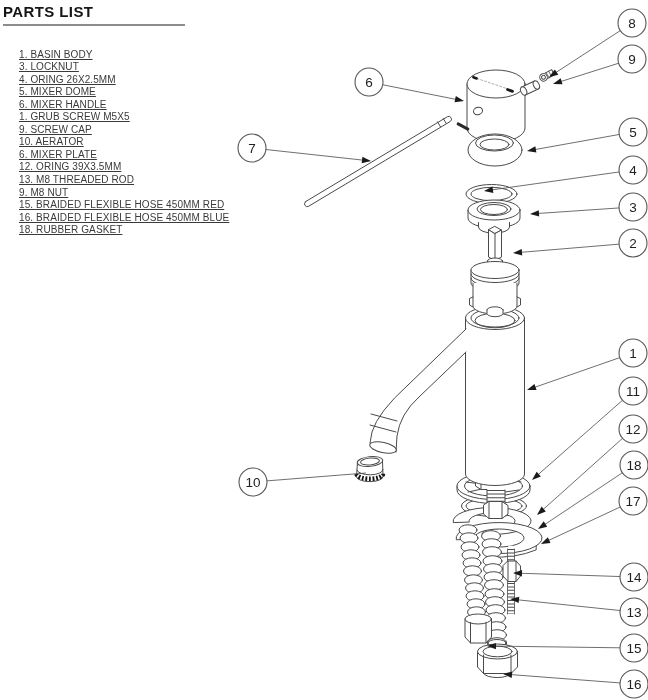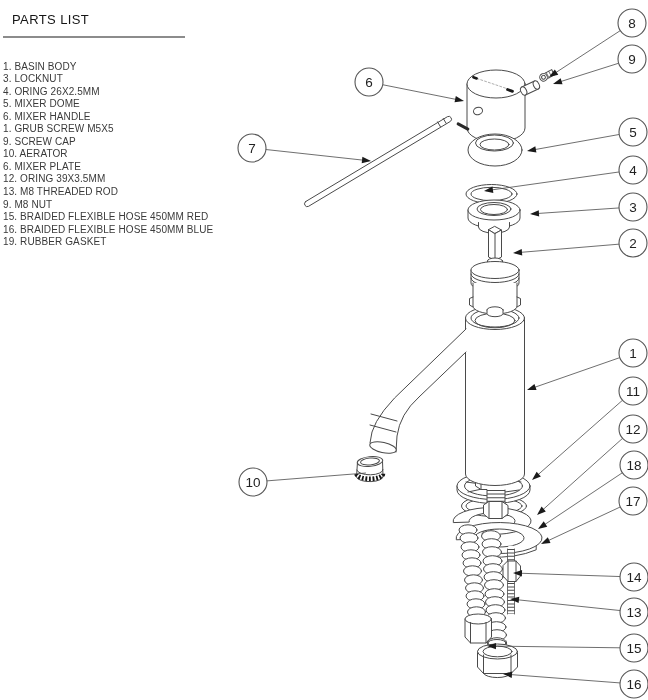--- a/index.html
+++ b/index.html
@@ -1,23 +1,23 @@
 <!DOCTYPE html>
 <html><head>
 <meta charset="utf-8">
 <style>
   html,body{margin:0;padding:0}
   body{width:648px;height:700px;background:#fff;position:relative;overflow:hidden;
        font-family:"Liberation Sans",sans-serif;}
   .stage{position:absolute;inset:0;}
   .parts-list{position:absolute;left:3px;top:3px;width:250px;}
-  .parts-list h1{font-size:13px;font-weight:400;letter-spacing:.4px;color:#151515;margin:9px;}
+  .parts-list h1{font-size:15px;font-weight:700;letter-spacing:.4px;color:#151515;margin:0;}
   .rule{width:182px;height:1.5px;background:#8c8c8c;margin-top:4px;}
-  .parts-list ol{list-style:none;margin:23px 0 0;padding:0;font-size:10px;line-height:12.55px;
-       color:#3a3a3a;letter-spacing:.1px;white-space:nowrap;}
+  .parts-list ol{list-style:none;margin:23px 16px 0;padding:0;font-size:10px;line-height:12.55px;
+       color:#3a3a3a;letter-spacing:.1px;white-space:nowrap;text-decoration:underline;}
   svg.diagram{position:absolute;left:0;top:0;}
   svg text{font-family:"Liberation Sans",sans-serif;}
 </style>
 </head>
 <body>
 
 <div class="stage">
 
   <div class="parts-list">
     <h1>PARTS LIST</h1>
@@ -30,21 +30,21 @@
       <li>6. MIXER HANDLE</li>
       <li>1. GRUB SCREW M5X5</li>
       <li>9. SCREW CAP</li>
       <li>10. AERATOR</li>
       <li>6. MIXER PLATE</li>
       <li>12. ORING 39X3.5MM</li>
       <li>13. M8 THREADED ROD</li>
       <li>9. M8 NUT</li>
       <li>15. BRAIDED FLEXIBLE HOSE 450MM RED</li>
       <li>16. BRAIDED FLEXIBLE HOSE 450MM BLUE</li>
-      <li>19. RUBBER GASKET</li>
+      <li>18. RUBBER GASKET</li>
     </ol>
   </div>
 
   <svg class="diagram" width="648" height="700" viewBox="0 0 648 700">
     <g fill="none" stroke="#4a4a4a" stroke-width="1" stroke-linejoin="round" stroke-linecap="round">
 
       <g>
         <ellipse cx="494" cy="506" rx="32.5" ry="10.5" fill="#fff"></ellipse>
         <ellipse cx="494" cy="506" rx="28" ry="7.8"></ellipse>
       </g>

